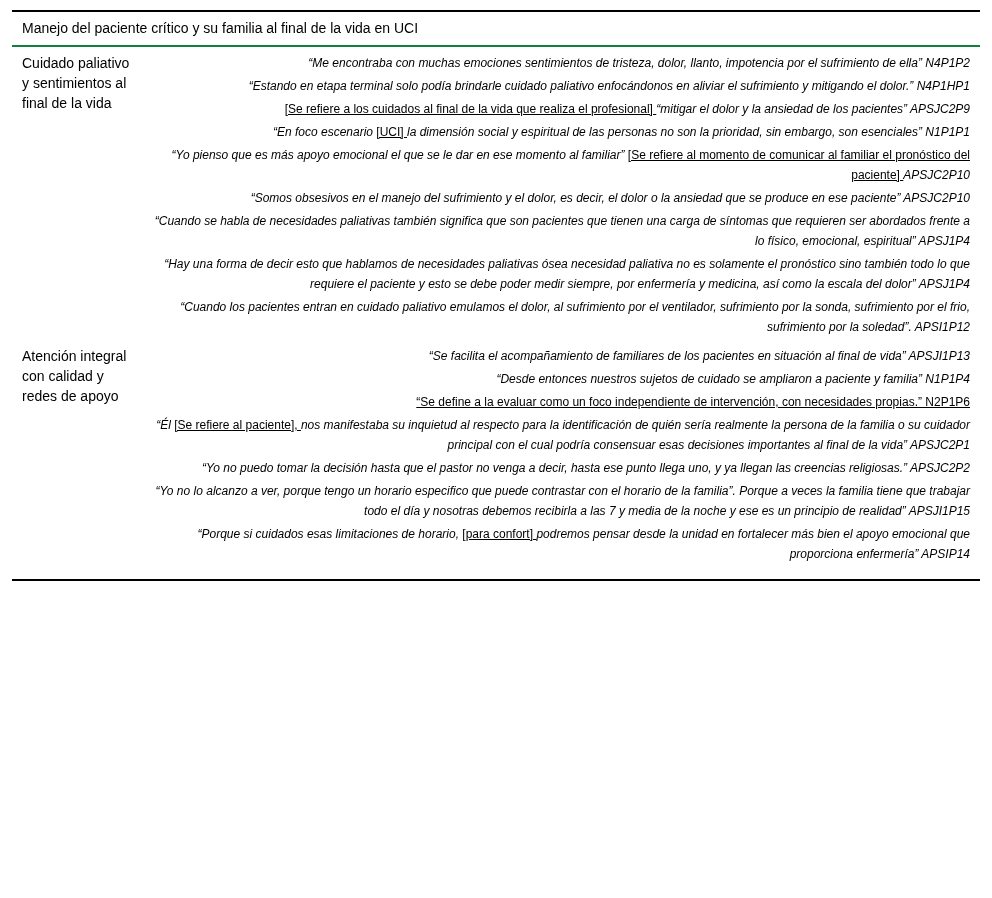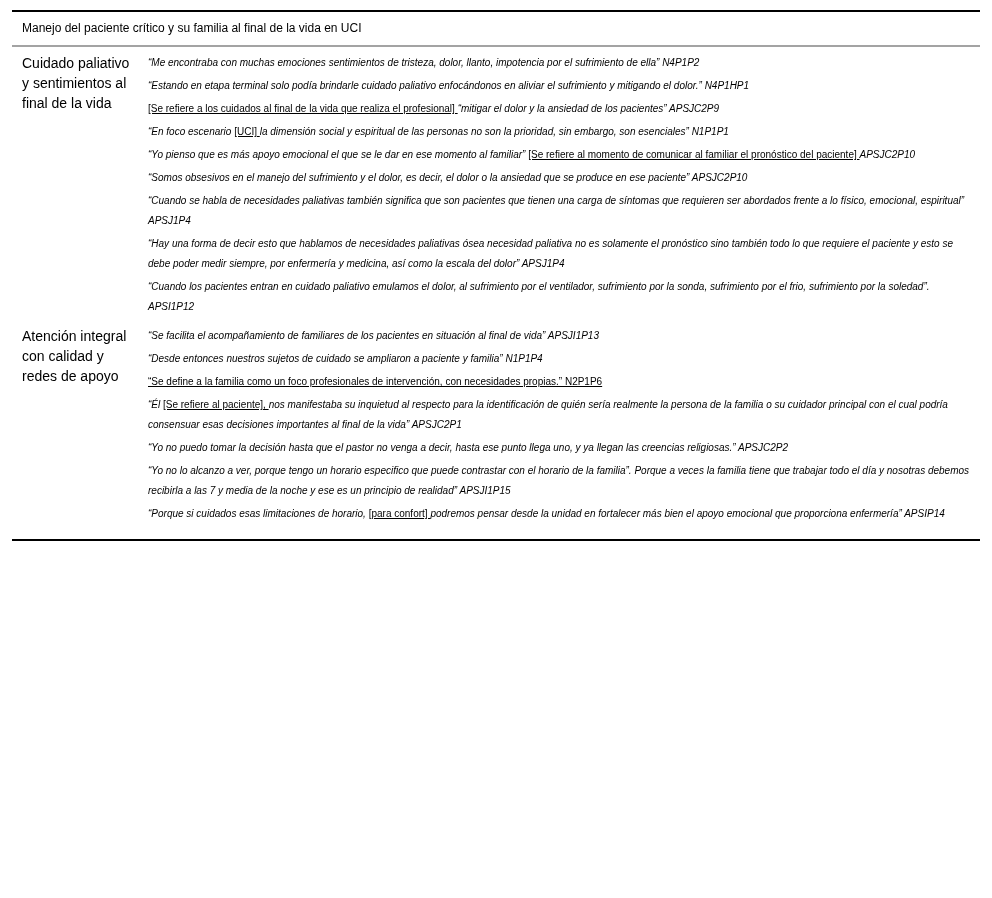--- a/index.html
+++ b/index.html
@@ -15,24 +15,24 @@
     background: #ffffff;
     padding: 10px 12px 0 12px;
     overflow: hidden;
   }
   .qtable {
     width: 100%;
     border-top: 2px solid #000000;
     border-bottom: 2px solid #000000;
   }
   .thead {
-    font-size: 12px;
+    font-size: 14px;
     line-height: 20px;
     padding: 6px 10px 7px 10px;
-    border-bottom: 2px solid #a3a3a3;
+    border-bottom: 2px solid #15803d;
     height: 833px; 
   }
   
   .thead { height: auto; }
   .tbody {
     padding: 4px 0 8px 0;
   }
   .trow {
     display: flex;
     align-items: flex-start;
@@ -42,23 +42,24 @@
     flex: 0 0 132px;
     font-size: 14px;
     line-height: 20px;
     padding: 2px 6px 6px 10px;
   }
   .quotes {
     flex: 1 1 auto;
     padding: 2px 10px 4px 4px;
   }
   .quote {
-    font-size: 10px;
+    font-size: 12px;
     line-height: 20px;
     margin: 0 0 3px 0;
+    text-align: right;
   }
   .quote .it { font-style: italic; }
   .quote .rm { font-style: normal; text-decoration: underline; }
 </style>
 </head>
 <body>
 
 <div class="page">
   <div class="qtable">
     <div class="thead">Manejo del paciente crítico y su familia al final de la vida en UCI</div>
@@ -75,21 +76,21 @@
             <p class="quote"><span class="it">“Cuando se habla de necesidades paliativas también significa que son pacientes que tienen una carga de síntomas que requieren ser abordados frente a lo físico, emocional, espiritual” APSJ1P4</span></p>
             <p class="quote"><span class="it">“Hay una forma de decir esto que hablamos de necesidades paliativas ósea necesidad paliativa no es solamente el pronóstico sino también todo lo que requiere el paciente y esto se debe poder medir siempre, por enfermería y medicina, así como la escala del dolor” APSJ1P4</span></p>
             <p class="quote"><span class="it">“Cuando los pacientes entran en cuidado paliativo emulamos el dolor, al sufrimiento por el ventilador, sufrimiento por la sonda, sufrimiento por el frio, sufrimiento por la soledad”. APSI1P12</span></p>
           </div>
         </div>
         <div class="trow">
           <div class="cat">Atención integral con calidad y redes de apoyo</div>
           <div class="quotes">
             <p class="quote"><span class="it">“Se facilita el acompañamiento de familiares de los pacientes en situación al final de vida” APSJI1P13</span></p>
             <p class="quote"><span class="it">“Desde entonces nuestros sujetos de cuidado se ampliaron a paciente y familia” N1P1P4</span></p>
-            <p class="quote"><span class="rm">“Se define a la familia como un foco profesionales de intervención, con necesidades propias.” N2P1P6</span></p>
+            <p class="quote"><span class="rm">“Se define a la evaluar como un foco independiente de intervención, con necesidades propias.” N2P1P6</span></p>
             <p class="quote"><span class="it">“Él </span><span class="rm">[Se refiere al paciente], </span><span class="it">nos manifestaba su inquietud al respecto para la identificación de quién sería realmente la persona de la familia o su cuidador principal con el cual podría consensuar esas decisiones importantes al final de la vida” APSJC2P1</span></p>
             <p class="quote"><span class="it">“Yo no puedo tomar la decisión hasta que el pastor no venga a decir, hasta ese punto llega uno, y ya llegan las creencias religiosas.” APSJC2P2</span></p>
             <p class="quote"><span class="it">“Yo no lo alcanzo a ver, porque tengo un horario especifico que puede contrastar con el horario de la familia”. Porque a veces la familia tiene que trabajar todo el día y nosotras debemos recibirla a las 7 y media de la noche y ese es un principio de realidad” APSJI1P15</span></p>
             <p class="quote"><span class="it">“Porque si cuidados esas limitaciones de horario, </span><span class="rm">[para confort] </span><span class="it">podremos pensar desde la unidad en fortalecer más bien el apoyo emocional que proporciona enfermería” APSIP14</span></p>
           </div>
         </div>
       </div>
   </div>
 </div>
 

